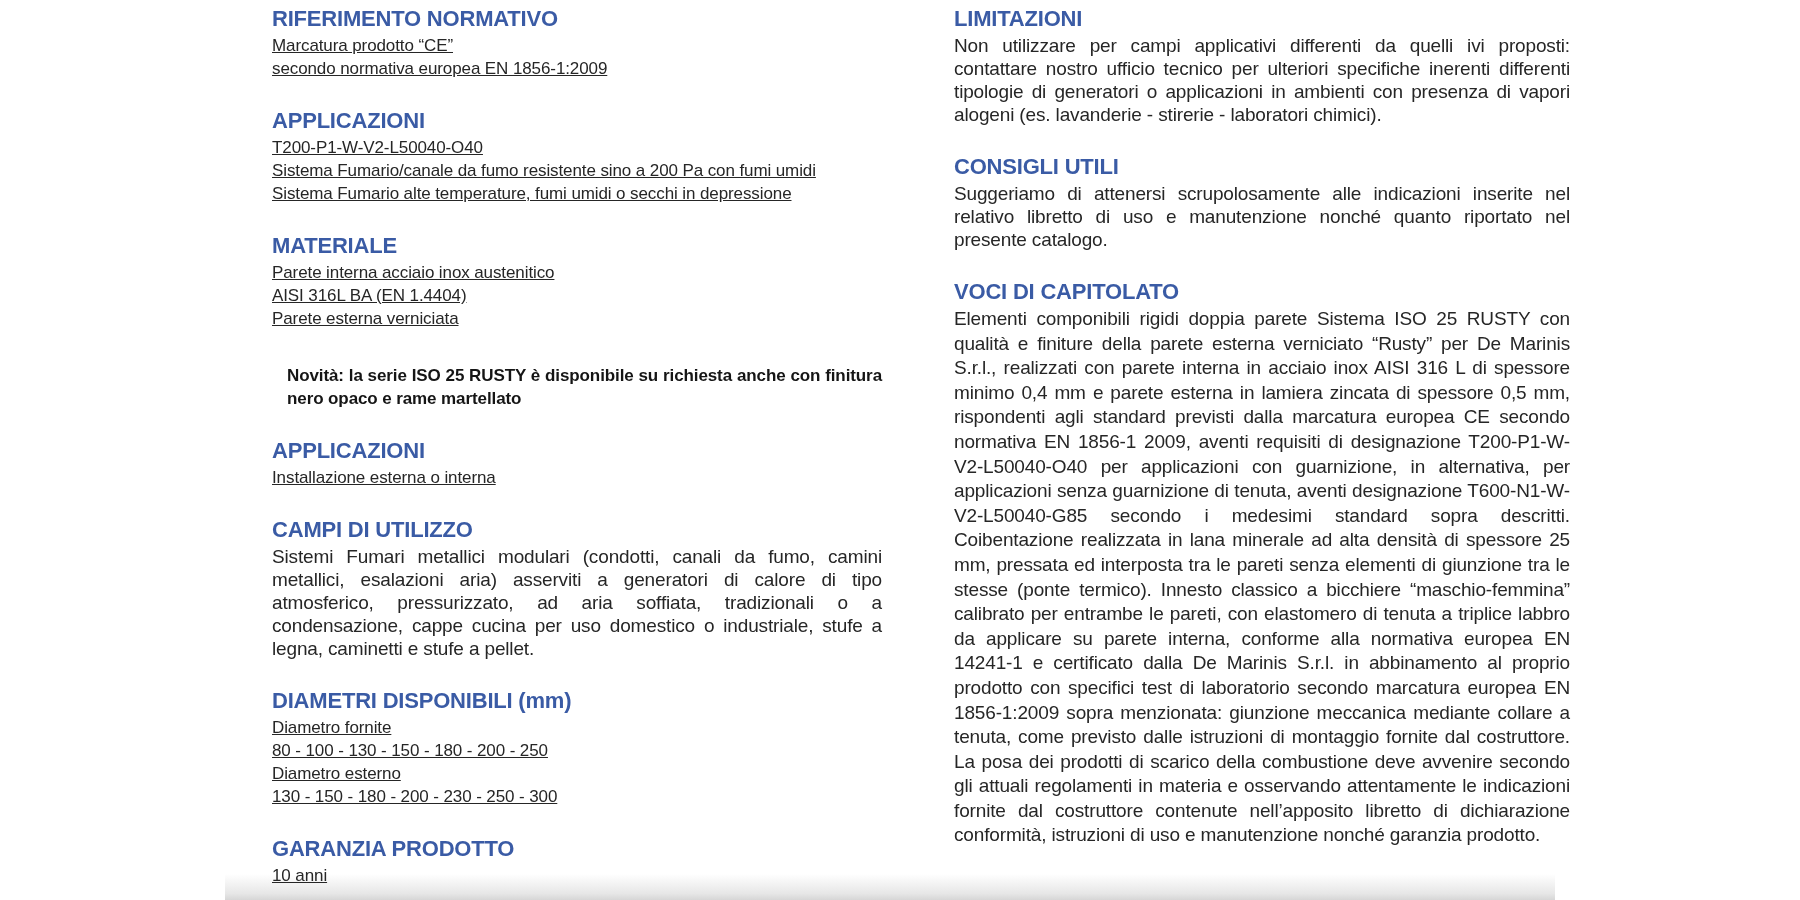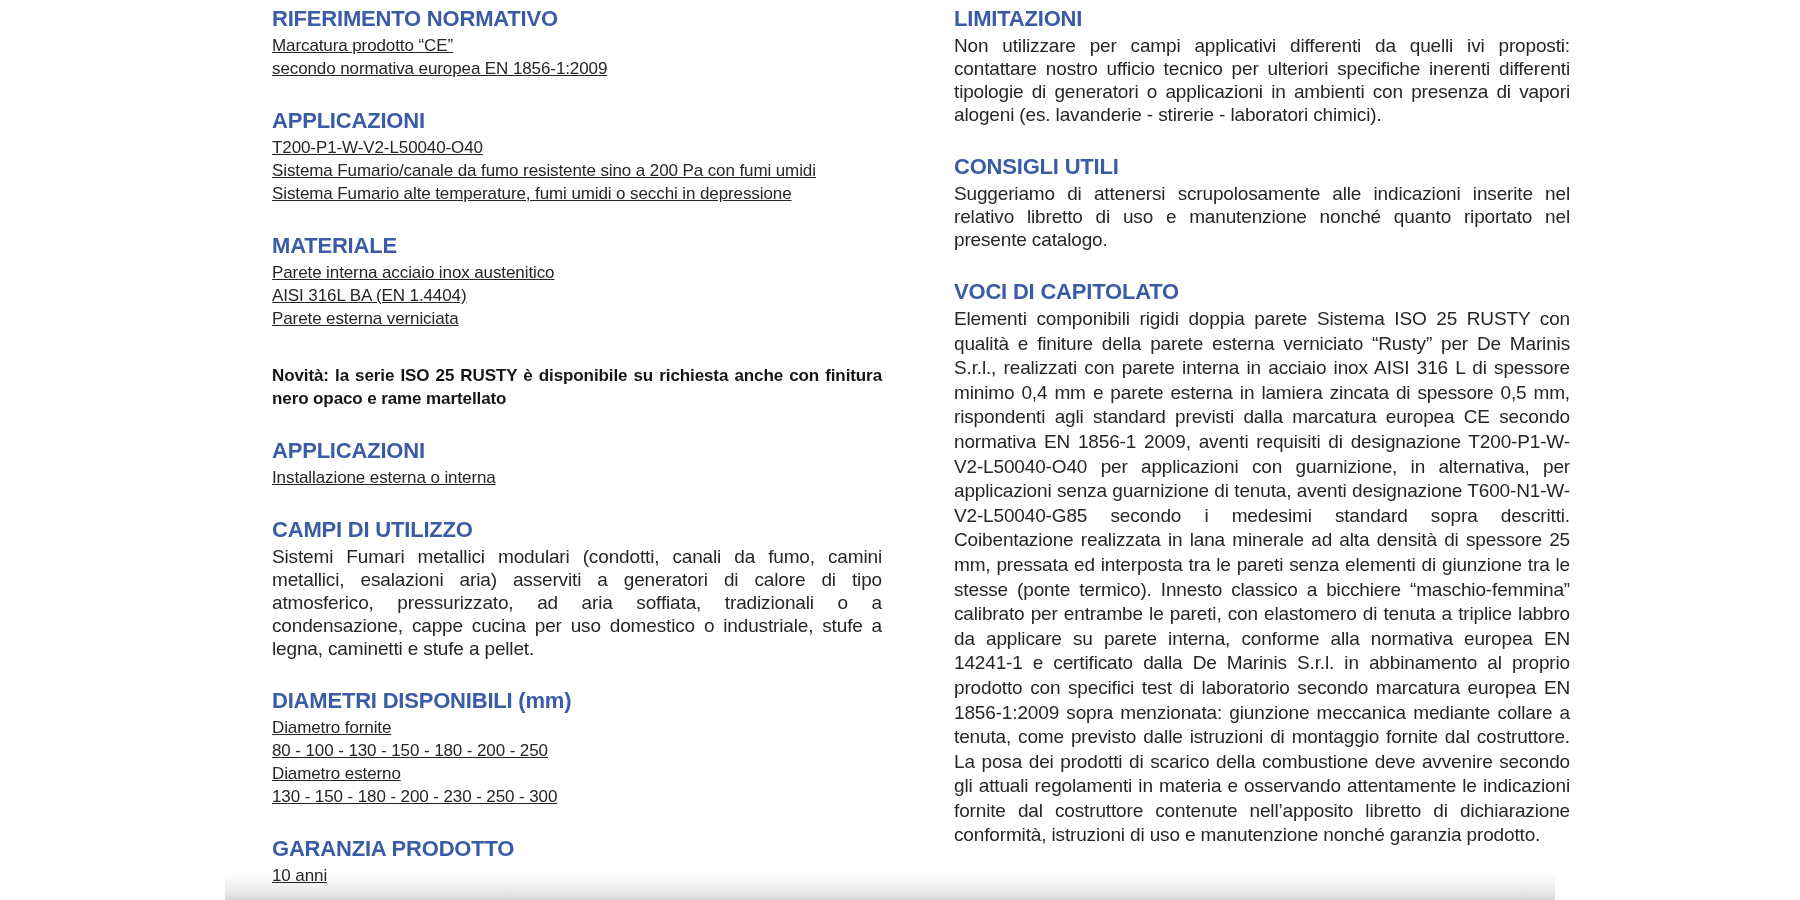--- a/index.html
+++ b/index.html
@@ -30,21 +30,21 @@
     letter-spacing:-0.1px;
     white-space:nowrap;
     text-decoration:underline;
   }
   .para{
     font-size:19px;
     line-height:23px;
     letter-spacing:-0.15px;
     text-align:justify;
   }
-  .bold-note{margin-top:34px;}
+  .bold-note{margin-top:34px;margin-left:15px;}
   .bold-note .para{
     font-weight:bold;
     font-size:17px;
     color:#151515;
     letter-spacing:-0.1px;
   }
   
   .col-right .section:last-child .para{line-height:24.6px;}
   .bottom-fade{
     position:absolute;

